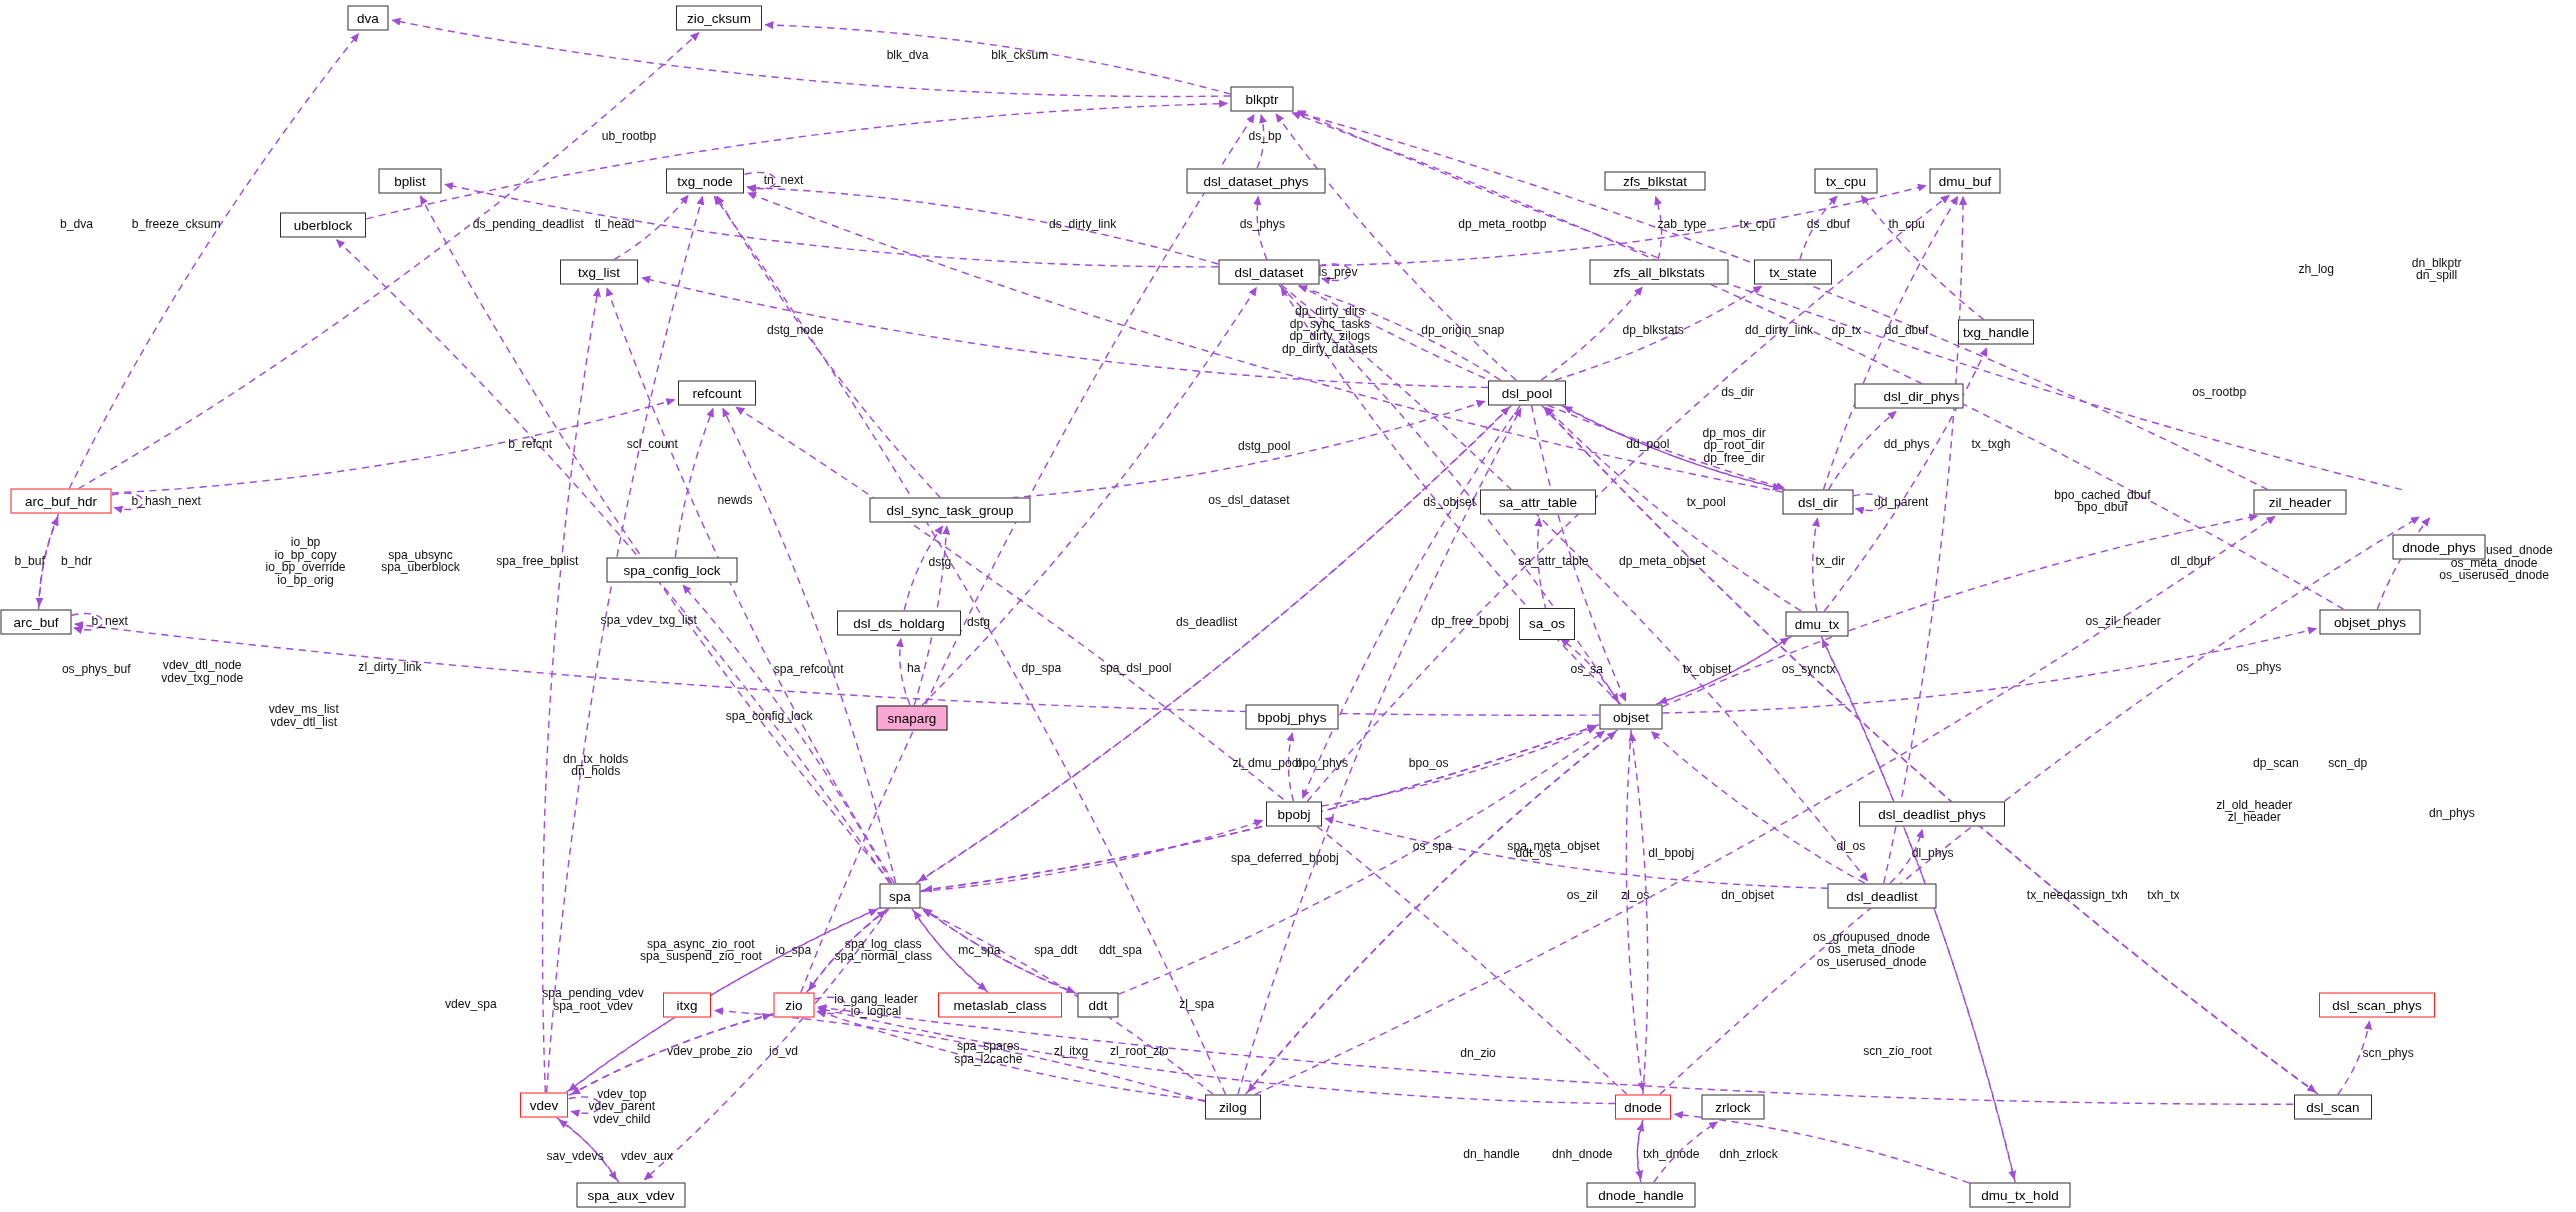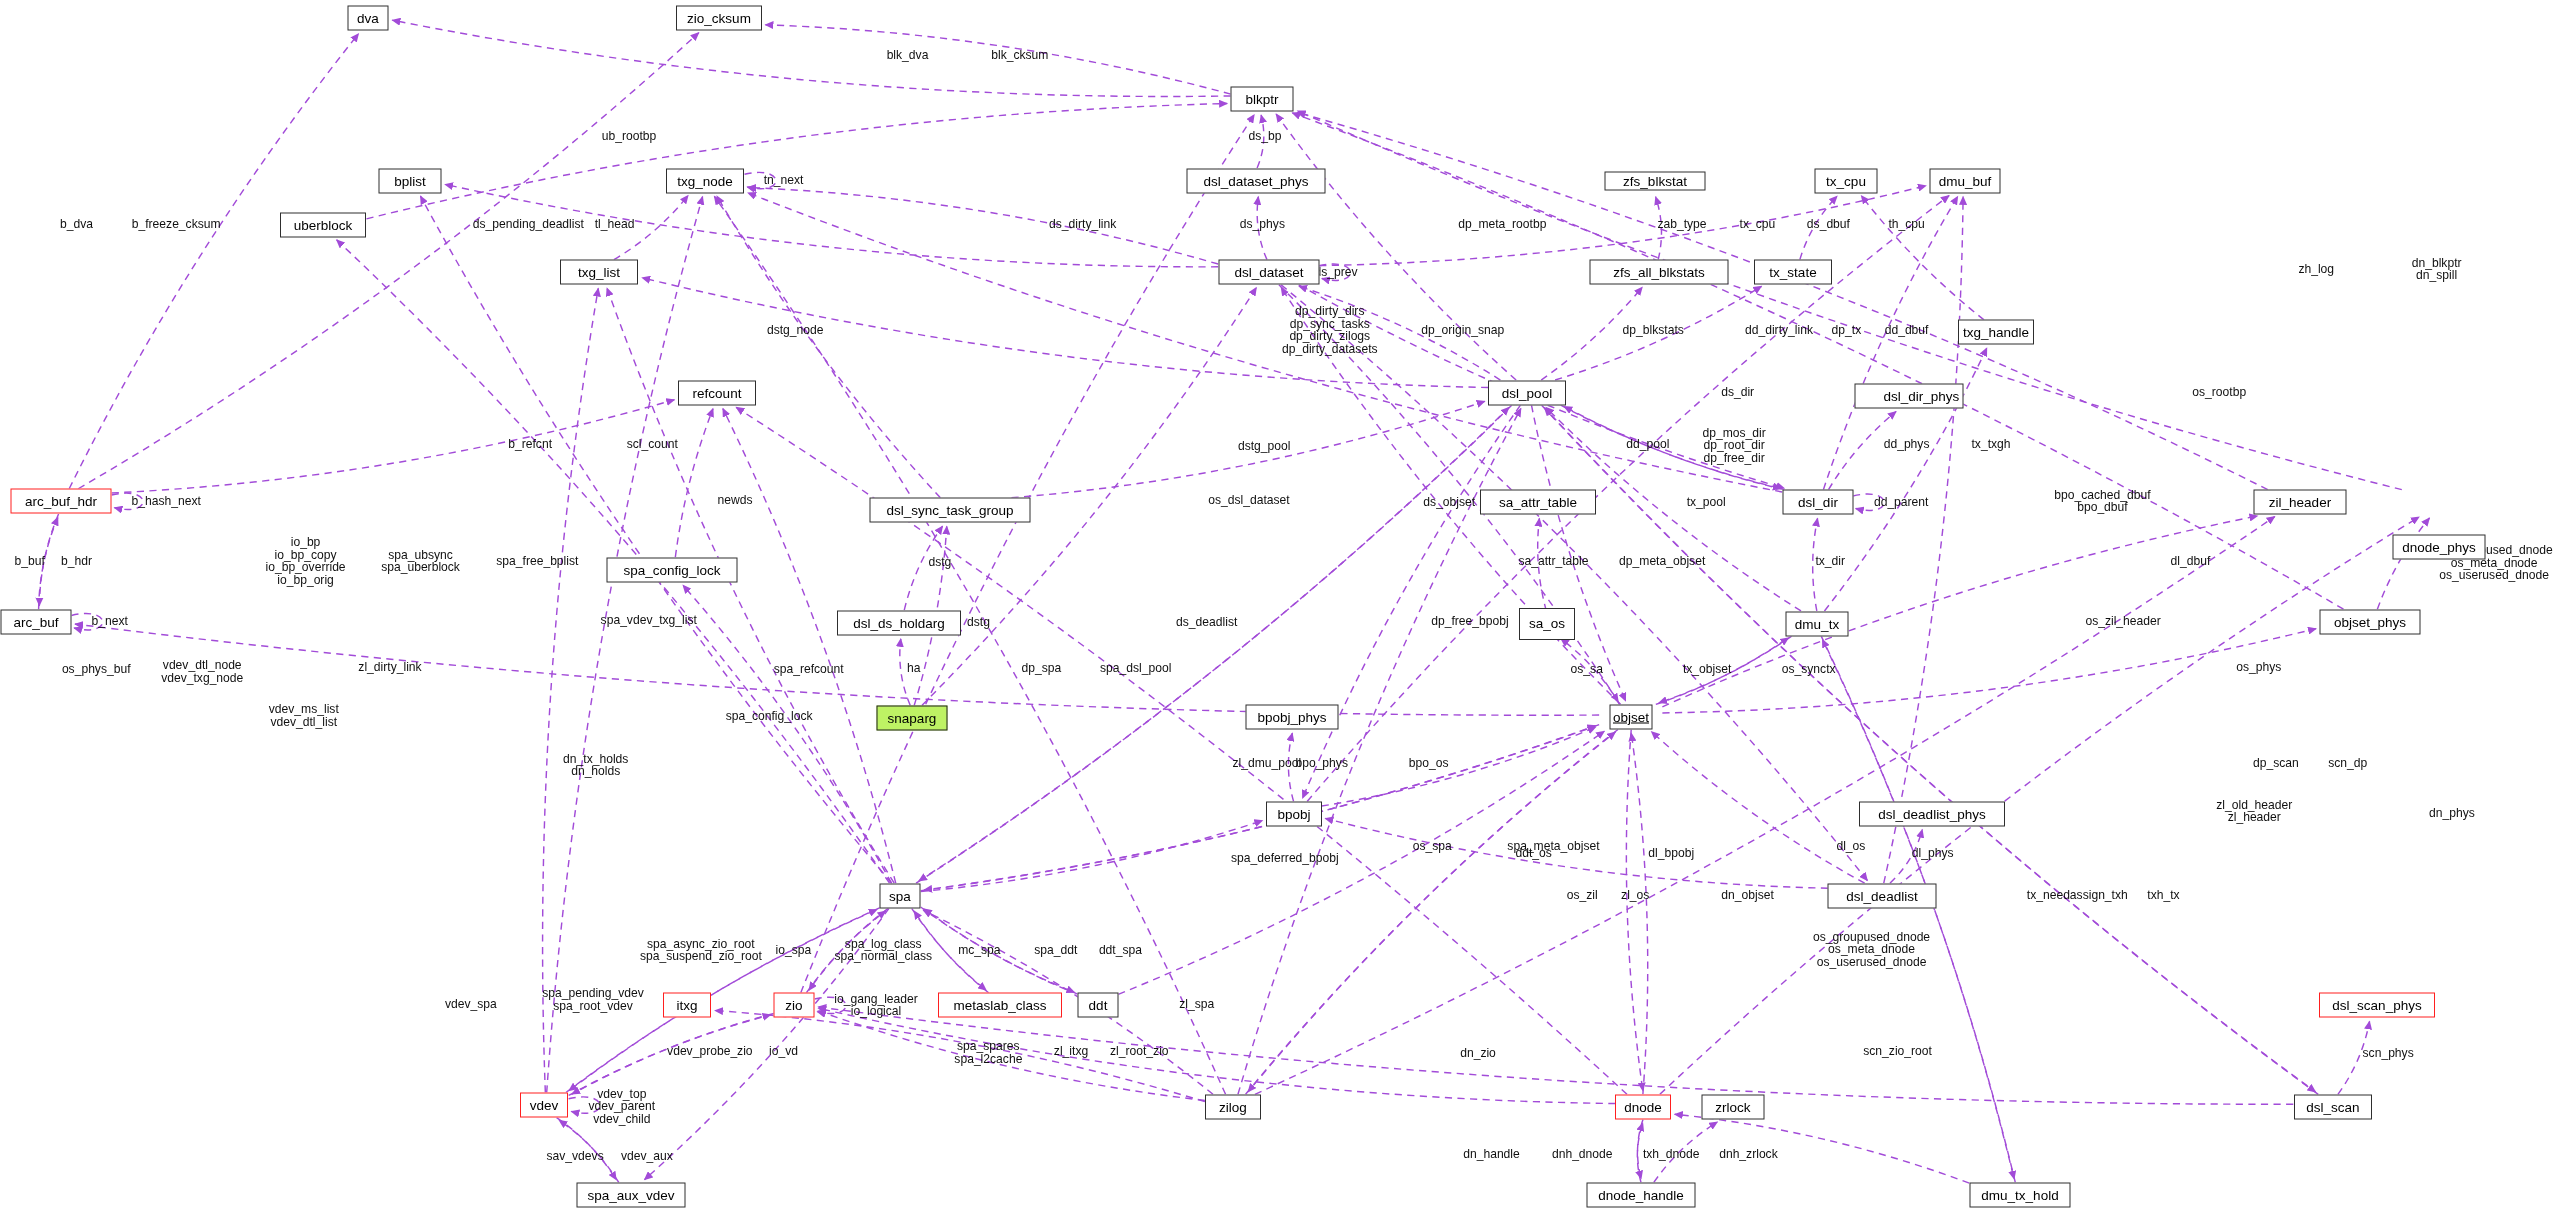--- a/index.html
+++ b/index.html
@@ -4,21 +4,21 @@
 <title>diagram</title>
 <style>
   html,body{margin:0;padding:0;background:#ffffff;}
   #canvas{position:relative;width:2576px;height:1212px;background:#ffffff;overflow:hidden;
           font-family:"Liberation Sans","DejaVu Sans",sans-serif;}
   #edge-svg{position:absolute;left:0;top:0;width:2576px;height:1212px;}
   .node{position:absolute;box-sizing:border-box;background:#ffffff;border:0.9px solid #2e2e2e;
         color:#000;font-size:13.5px;line-height:1;display:flex;align-items:center;justify-content:center;
         padding:4.5px 6.3px;white-space:nowrap;transform:translate(-50%,-50%);cursor:pointer;}
   .node.red{border:1.8px solid #ff1f1f;}
-  .node.focus{background:#bef264;border:1.8px solid #1f1f1f;text-align:center;}
+  .node.focus{background:#f9a8d4;border:1.8px solid #1f1f1f;text-align:center;}
   .edge-label{font-size:13.5px;fill:#101010;}
   .edge-path{fill:none;stroke-dasharray:8,6;stroke-width:1.6px;}
 </style>
 </head>
 <body>
 
 <div id="canvas">
   <svg id="edge-svg" xmlns="http://www.w3.org/2000/svg" viewBox="0 0 2867 1349">
     <defs>
       <marker id="arrow" markerWidth="11" markerHeight="9" refX="9" refY="4.5" orient="auto" markerUnits="userSpaceOnUse">
@@ -292,21 +292,21 @@
       <div class="node" style="left: 2300px; top: 502px; width: 93px; height: 25px;">zil_header</div>
       <div class="node" style="left: 2439px; top: 502px; width: 93px; height: 25px; margin-top: 45px;">dnode_phys</div>
       <div class="node" style="left: 672px; top: 570px; width: 131px; height: 25px;">spa_config_lock</div>
       <div class="node" style="left: 36px; top: 622px; width: 71px; height: 25px;">arc_buf</div>
       <div class="node" style="left: 899px; top: 623px; width: 124px; height: 25px;">dsl_ds_holdarg</div>
       <div class="node" style="left: 1547px; top: 624px; width: 56px; height: 32px;">sa_os</div>
       <div class="node" style="left: 1817px; top: 624px; width: 63px; height: 25px;">dmu_tx</div>
       <div class="node" style="left: 2370px; top: 622px; width: 101px; height: 25px;">objset_phys</div>
       <div class="node focus" style="left: 912px; top: 718px; width: 71px; height: 25px;">snaparg</div>
       <div class="node" style="left: 1292px; top: 717px; width: 93px; height: 25px;">bpobj_phys</div>
-      <div class="node" style="left: 1631px; top: 717px; width: 43px; height: 25px; text-decoration: underline;">objset</div>
+      <div class="node" style="left: 1631px; top: 717px; width: 63px; height: 25px;">objset</div>
       <div class="node" style="left: 1294px; top: 814px; width: 56px; height: 25px;">bpobj</div>
       <div class="node" style="left: 1932px; top: 814px; width: 146px; height: 25px;">dsl_deadlist_phys</div>
       <div class="node" style="left: 900px; top: 896px; width: 41px; height: 25px;">spa</div>
       <div class="node" style="left: 1882px; top: 896px; width: 109px; height: 25px;">dsl_deadlist</div>
       <div class="node red" style="left: 687px; top: 1005px; width: 48px; height: 25px;">itxg</div>
       <div class="node red" style="left: 794px; top: 1005px; width: 41px; height: 25px;">zio</div>
       <div class="node red" style="left: 1000px; top: 1005px; width: 124px; height: 25px;">metaslab_class</div>
       <div class="node" style="left: 1098px; top: 1005px; width: 41px; height: 25px;">ddt</div>
       <div class="node red" style="left: 2377px; top: 1005px; width: 116px; height: 25px;">dsl_scan_phys</div>
       <div class="node red" style="left: 544px; top: 1105px; width: 48px; height: 25px;">vdev</div>

